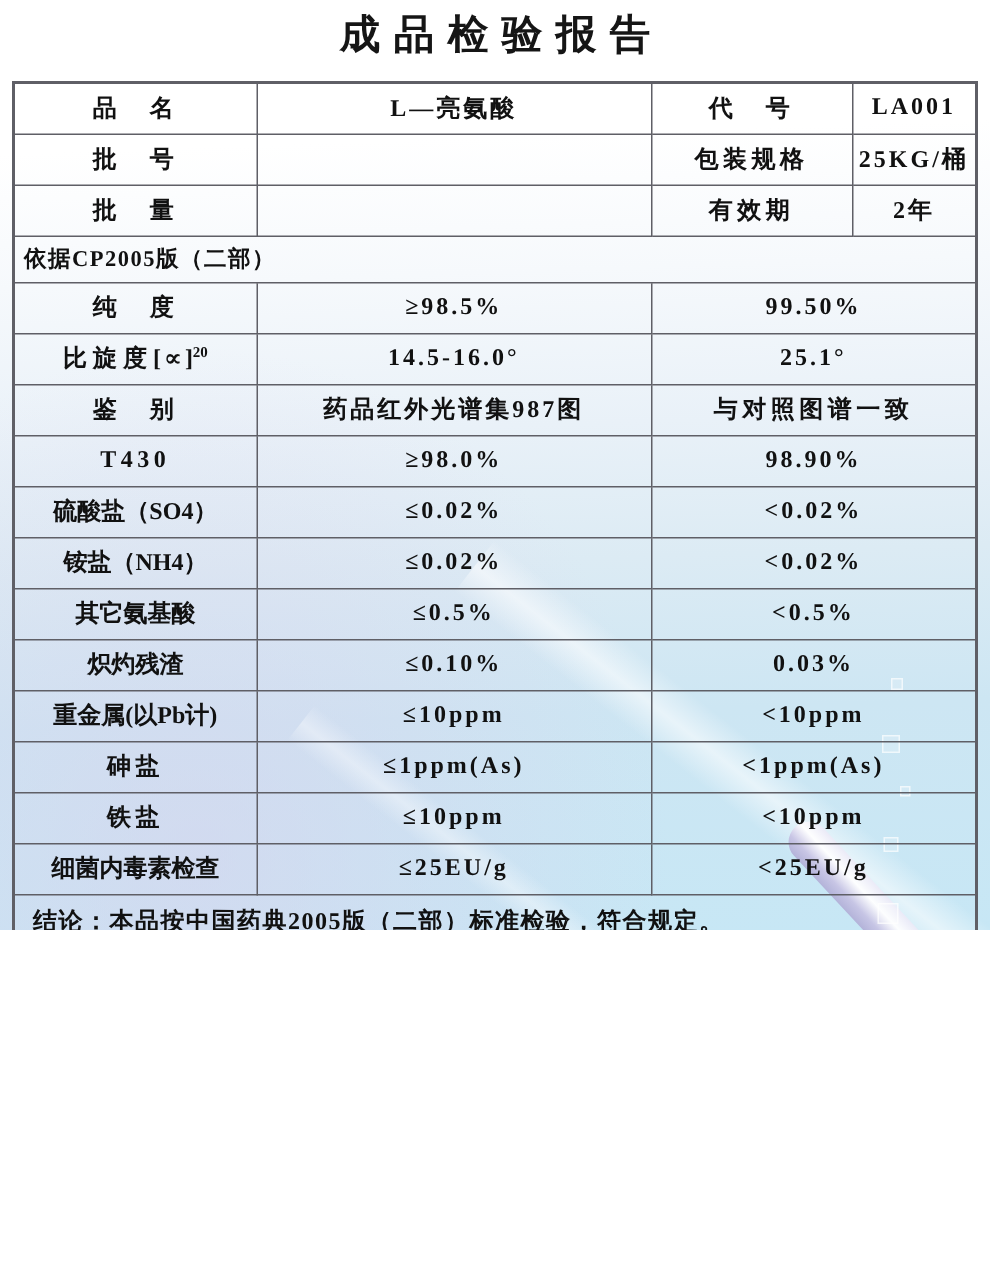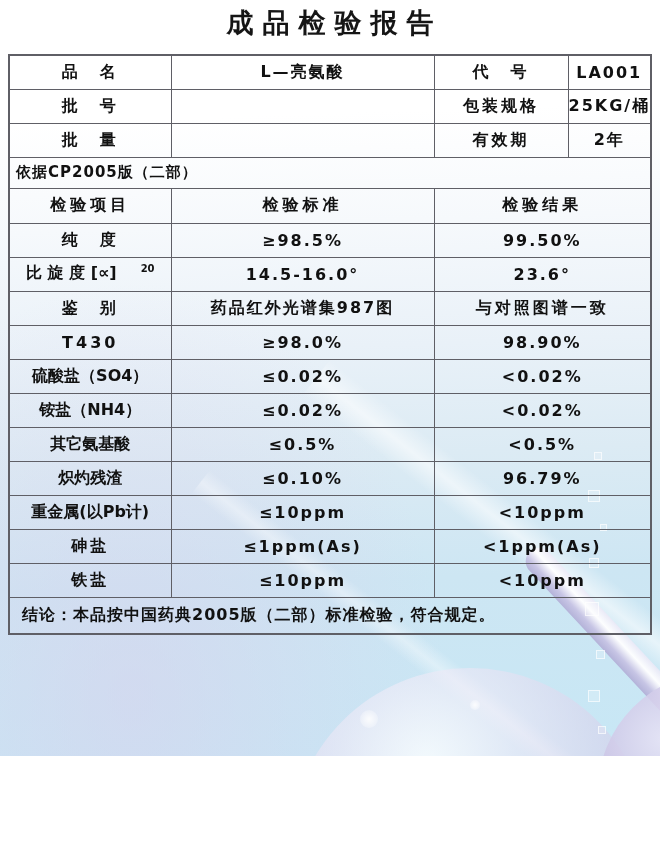--- a/index.html
+++ b/index.html
@@ -1,24 +1,25 @@
 <!DOCTYPE html>
 <html><head>
 <meta charset="utf-8">
 <style>
   * { margin:0; padding:0; box-sizing:border-box; }
   html,body { width:660px; }
   body { font-family:"DejaVu Sans","Liberation Sans",sans-serif; }
 
   .page {
-    position:relative; width:660px; height:756px; overflow:hidden;
+    position:relative; width:660px; height:620px; overflow:hidden;
     background:
       radial-gradient(ellipse at 20% 92%, rgba(216,208,236,0.55), rgba(216,208,236,0) 42%),
       linear-gradient(178deg, #ffffff 0%, #ffffff 16%, #f6f9fc 30%,
         #e9f1f8 46%, #dcebf4 60%, #cde6f3 76%, #c7e7f5 100%);
+    font-family: Liberation Serif, serif;
   }
 
   
   .decor { position:absolute; pointer-events:none; z-index:0; }
   .streak {
     background:linear-gradient(to bottom, rgba(255,255,255,0),
       rgba(255,255,255,0.55) 50%, rgba(255,255,255,0));
   }
   .streak1 { left:330px; top:360px; width:480px; height:44px; transform:rotate(38deg); transform-origin:0 0; }
   .streak2 { left:210px; top:470px; width:560px; height:30px; transform:rotate(38deg); transform-origin:0 0; opacity:.7; }
@@ -58,21 +59,21 @@
     background:transparent;
   }
   tr.info td  { height:34px; }
   tr.basis td { height:31px; text-align:left; padding-left:6px; font-size:15px; letter-spacing:1px;margin-top:43px; }
   tr.head td  { height:35px; letter-spacing:4px; }
   tr.item td  { height:34px; }
   tr.concl td { height:37px; text-align:left; padding-left:12px; letter-spacing:1px; }
   td.lbl { letter-spacing:3px; }
   td.val { letter-spacing:2px; }
   td.spec-long { font-size:15px; letter-spacing:0; }
-  td sup { font-size:10px; letter-spacing:0;padding-left:24px; }
+  td sup { font-size:10px; letter-spacing:0; }
 
   .page-title {
     position:absolute; top:5px; left:0; width:660px; z-index:1;
     text-align:center; font-size:27px; font-weight:bold; color:#151515;
     letter-spacing:9px; text-indent:9px;
   }
 </style>
 </head>
 <body>
 
@@ -125,35 +126,30 @@
       <td class="lbl">批　量</td>
       <td class="val"></td>
       <td class="lbl">有效期</td>
       <td class="val">2年</td>
     </tr>
 
     <tr class="basis">
       <td colspan="4">依据CP2005版（二部）</td>
     </tr>
 
-    <tr class="head">
-      <td>检验项目</td>
-      <td>检验标准</td>
-      <td colspan="2">检验结果</td>
-    </tr>
 
     <tr class="item">
       <td class="lbl">纯　度</td>
       <td class="val">≥98.5%</td>
       <td colspan="2" class="val">99.50%</td>
     </tr>
     <tr class="item">
       <td><span>比 旋 度 [∝]</span><sup>20</sup></td>
       <td class="val">14.5-16.0°</td>
-      <td colspan="2" class="val">23.6°</td>
+      <td colspan="2" class="val">25.1°</td>
     </tr>
     <tr class="item">
       <td class="lbl">鉴　别</td>
       <td class="val">药品红外光谱集987图</td>
       <td colspan="2" class="lbl">与对照图谱一致</td>
     </tr>
     <tr class="item">
       <td class="lbl">T430</td>
       <td class="val">≥98.0%</td>
       <td colspan="2" class="val">98.90%</td>
@@ -169,37 +165,42 @@
       <td colspan="2" class="val">&lt;0.02%</td>
     </tr>
     <tr class="item">
       <td>其它氨基酸</td>
       <td class="val">≤0.5%</td>
       <td colspan="2" class="val">&lt;0.5%</td>
     </tr>
     <tr class="item">
       <td>炽灼残渣</td>
       <td class="val">≤0.10%</td>
-      <td colspan="2" class="val">96.79%</td>
+      <td colspan="2" class="val">0.03%</td>
     </tr>
     <tr class="item">
       <td>重金属(以Pb计)</td>
       <td class="val">≤10ppm</td>
       <td colspan="2" class="val">&lt;10ppm</td>
     </tr>
     <tr class="item">
       <td class="lbl">砷盐</td>
       <td class="val">≤1ppm(As)</td>
       <td colspan="2" class="val">&lt;1ppm(As)</td>
     </tr>
     <tr class="item">
       <td class="lbl">铁盐</td>
       <td class="val">≤10ppm</td>
       <td colspan="2" class="val">&lt;10ppm</td>
     </tr>
+    <tr class="item">
+      <td>细菌内毒素检查</td>
+      <td class="val">≤25EU/g</td>
+      <td colspan="2" class="val">&lt;25EU/g</td>
+    </tr>
 
     <tr class="concl">
       <td colspan="4">结论：本品按中国药典2005版（二部）标准检验，符合规定。</td>
     </tr>
   </tbody>
     </table>
 
 </div>
 
 </body></html>

